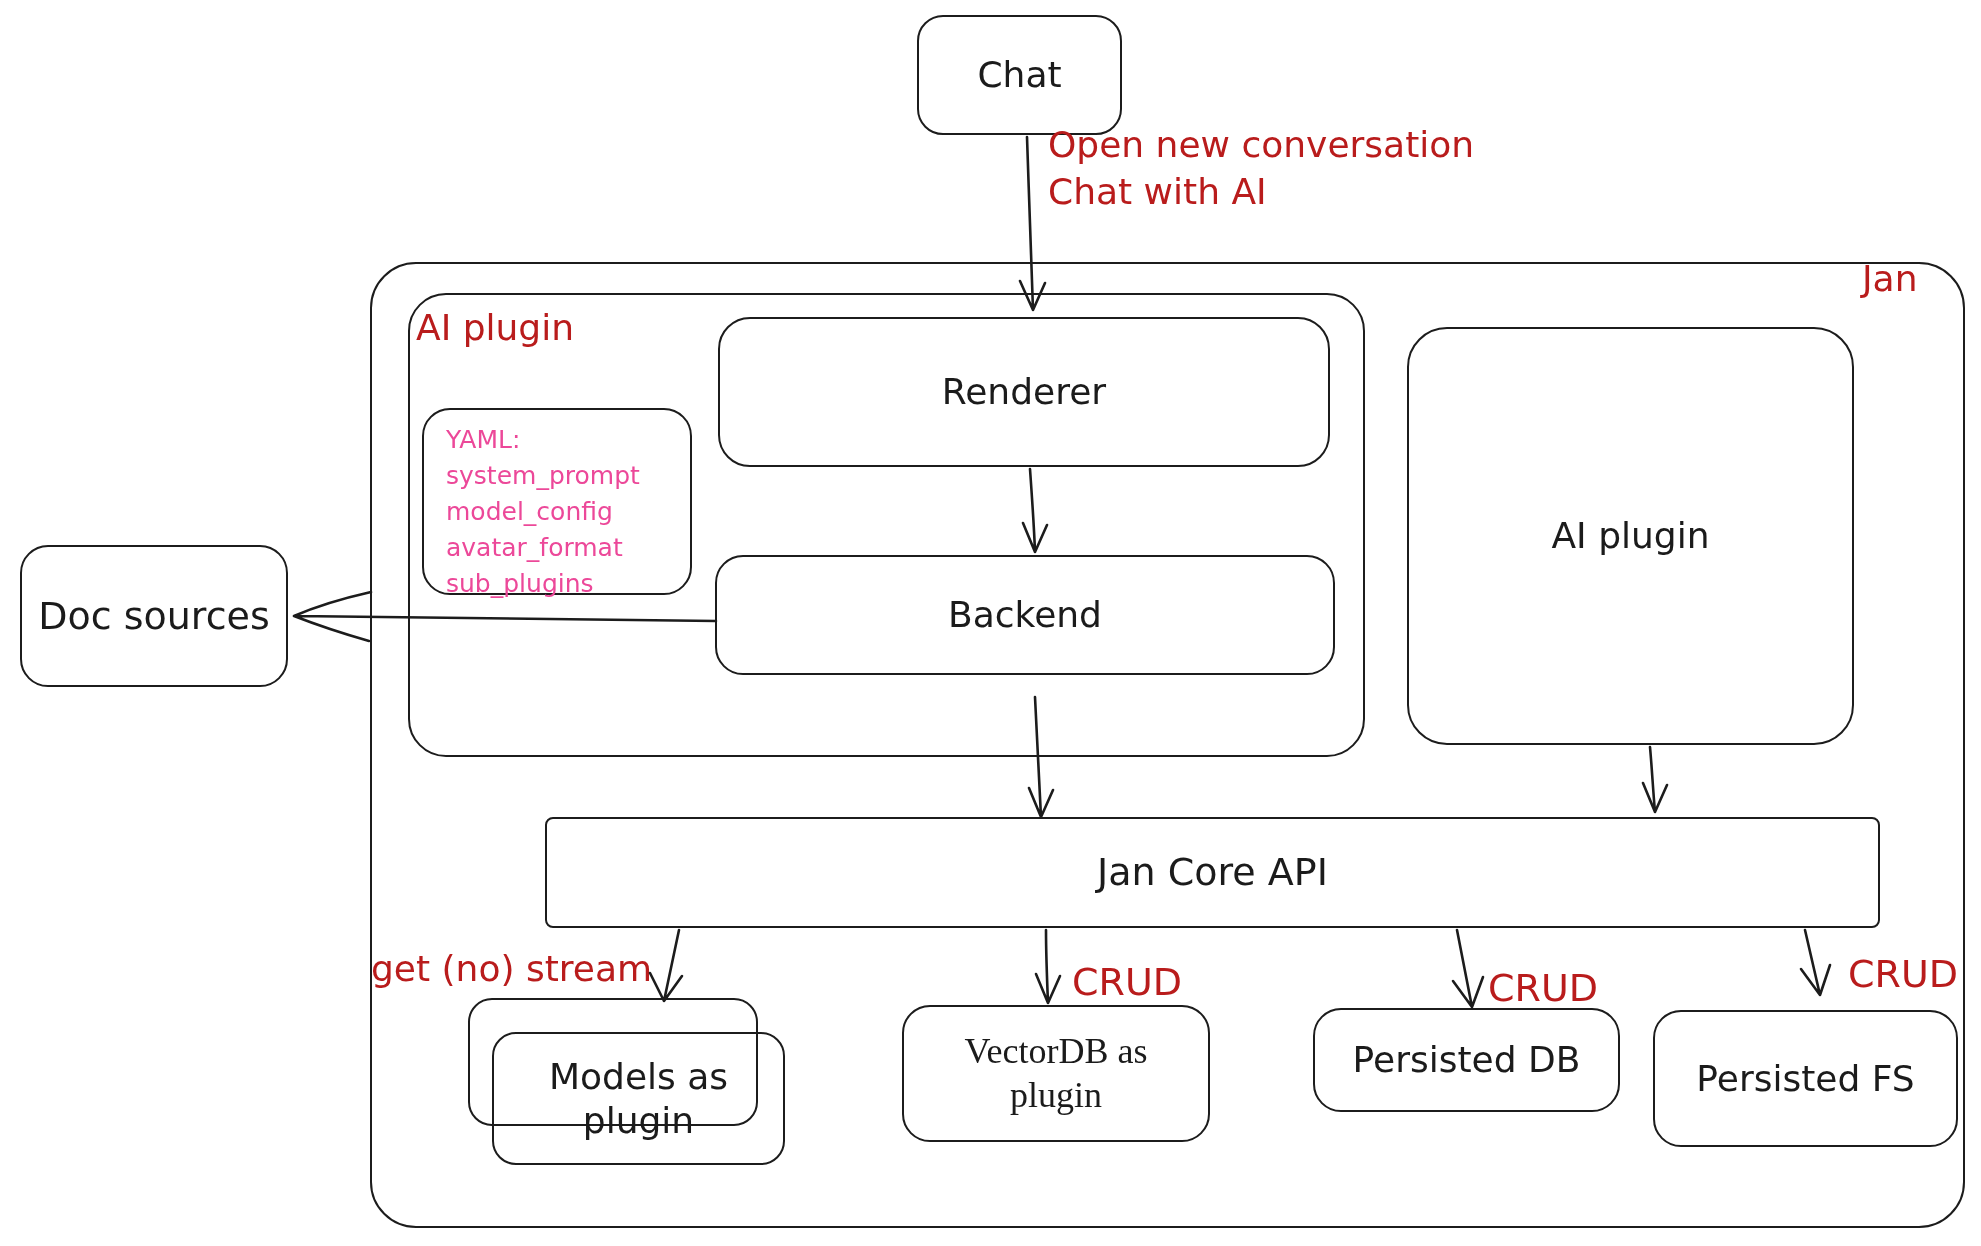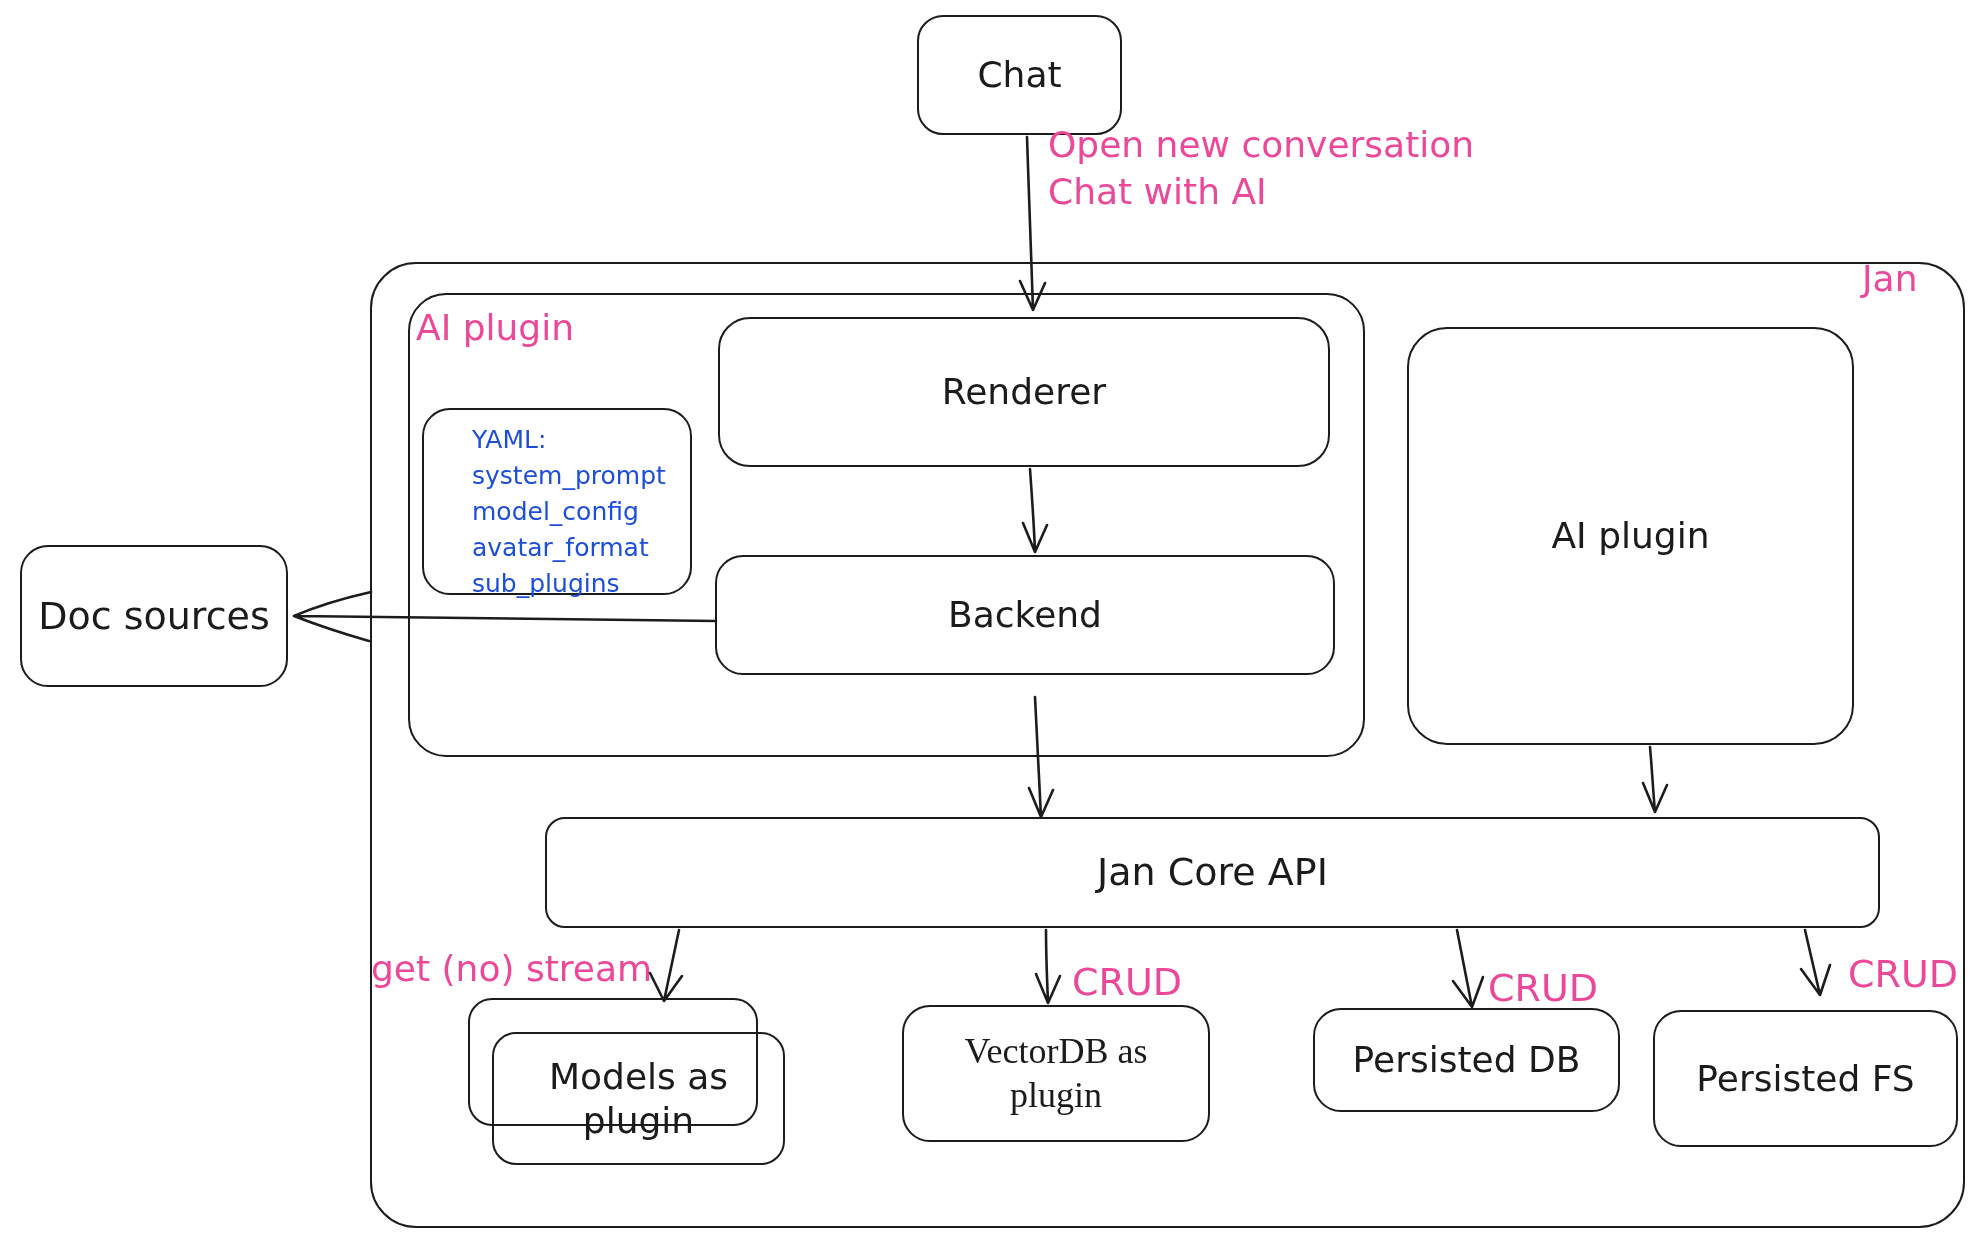--- a/index.html
+++ b/index.html
@@ -27,40 +27,39 @@
     box-sizing: border-box;
   }
   .container {
     position: absolute;
     border: 2.6px solid #1c1c1c;
     background: transparent;
     box-sizing: border-box;
   }
   .label {
     position: absolute;
-    color: #ec4899;
+    color: #b91c1c;
     font-size: 36px;
     line-height: 1.2;
     white-space: nowrap;
   }
   .box-label {
     font-size: 36px;
     line-height: 1.22;
     color: #1b1b1b;
   }
   .yaml-text {
     position: absolute;
     left: 22px;
     top: 12px;
     text-align: left;
     font-size: 25px;
     line-height: 36px;
-    color: #1d4ed8;
+    color: #ec4899;
     white-space: nowrap;
-    margin-left: 26px;
   }
   .crud {
     font-size: 38px;
   }
   svg#arrows {
     position: absolute;
     left: 0;
     top: 0;
     pointer-events: none;
   }
@@ -106,21 +105,21 @@
   </div>
 
   <div class="box" style="left:20px; top:545px; width:268px; height:142px; border-radius:28px;">
     <div class="box-label" style="font-size:38px;">Doc sources</div>
   </div>
 
   <div class="box" style="left:1407px; top:327px; width:447px; height:418px; border-radius:40px;">
     <div class="box-label">AI plugin</div>
   </div>
 
-  <div class="box" style="left:545px; top:817px; width:1335px; height:111px; border-radius:20px;">
+  <div class="box" style="left:545px; top:817px; width:1335px; height:111px; border-radius:8px;">
     <div class="box-label" style="font-size:38px;">Jan Core API</div>
   </div>
 
   <div class="container" style="left:468px; top:998px; width:290px; height:128px; border-radius:24px;"></div>
   <div class="box" style="left:492px; top:1032px; width:293px; height:133px; border-radius:24px;">
     <div class="box-label">
       <div>Models as</div>
       <div>plugin</div>
     </div>
   </div>

